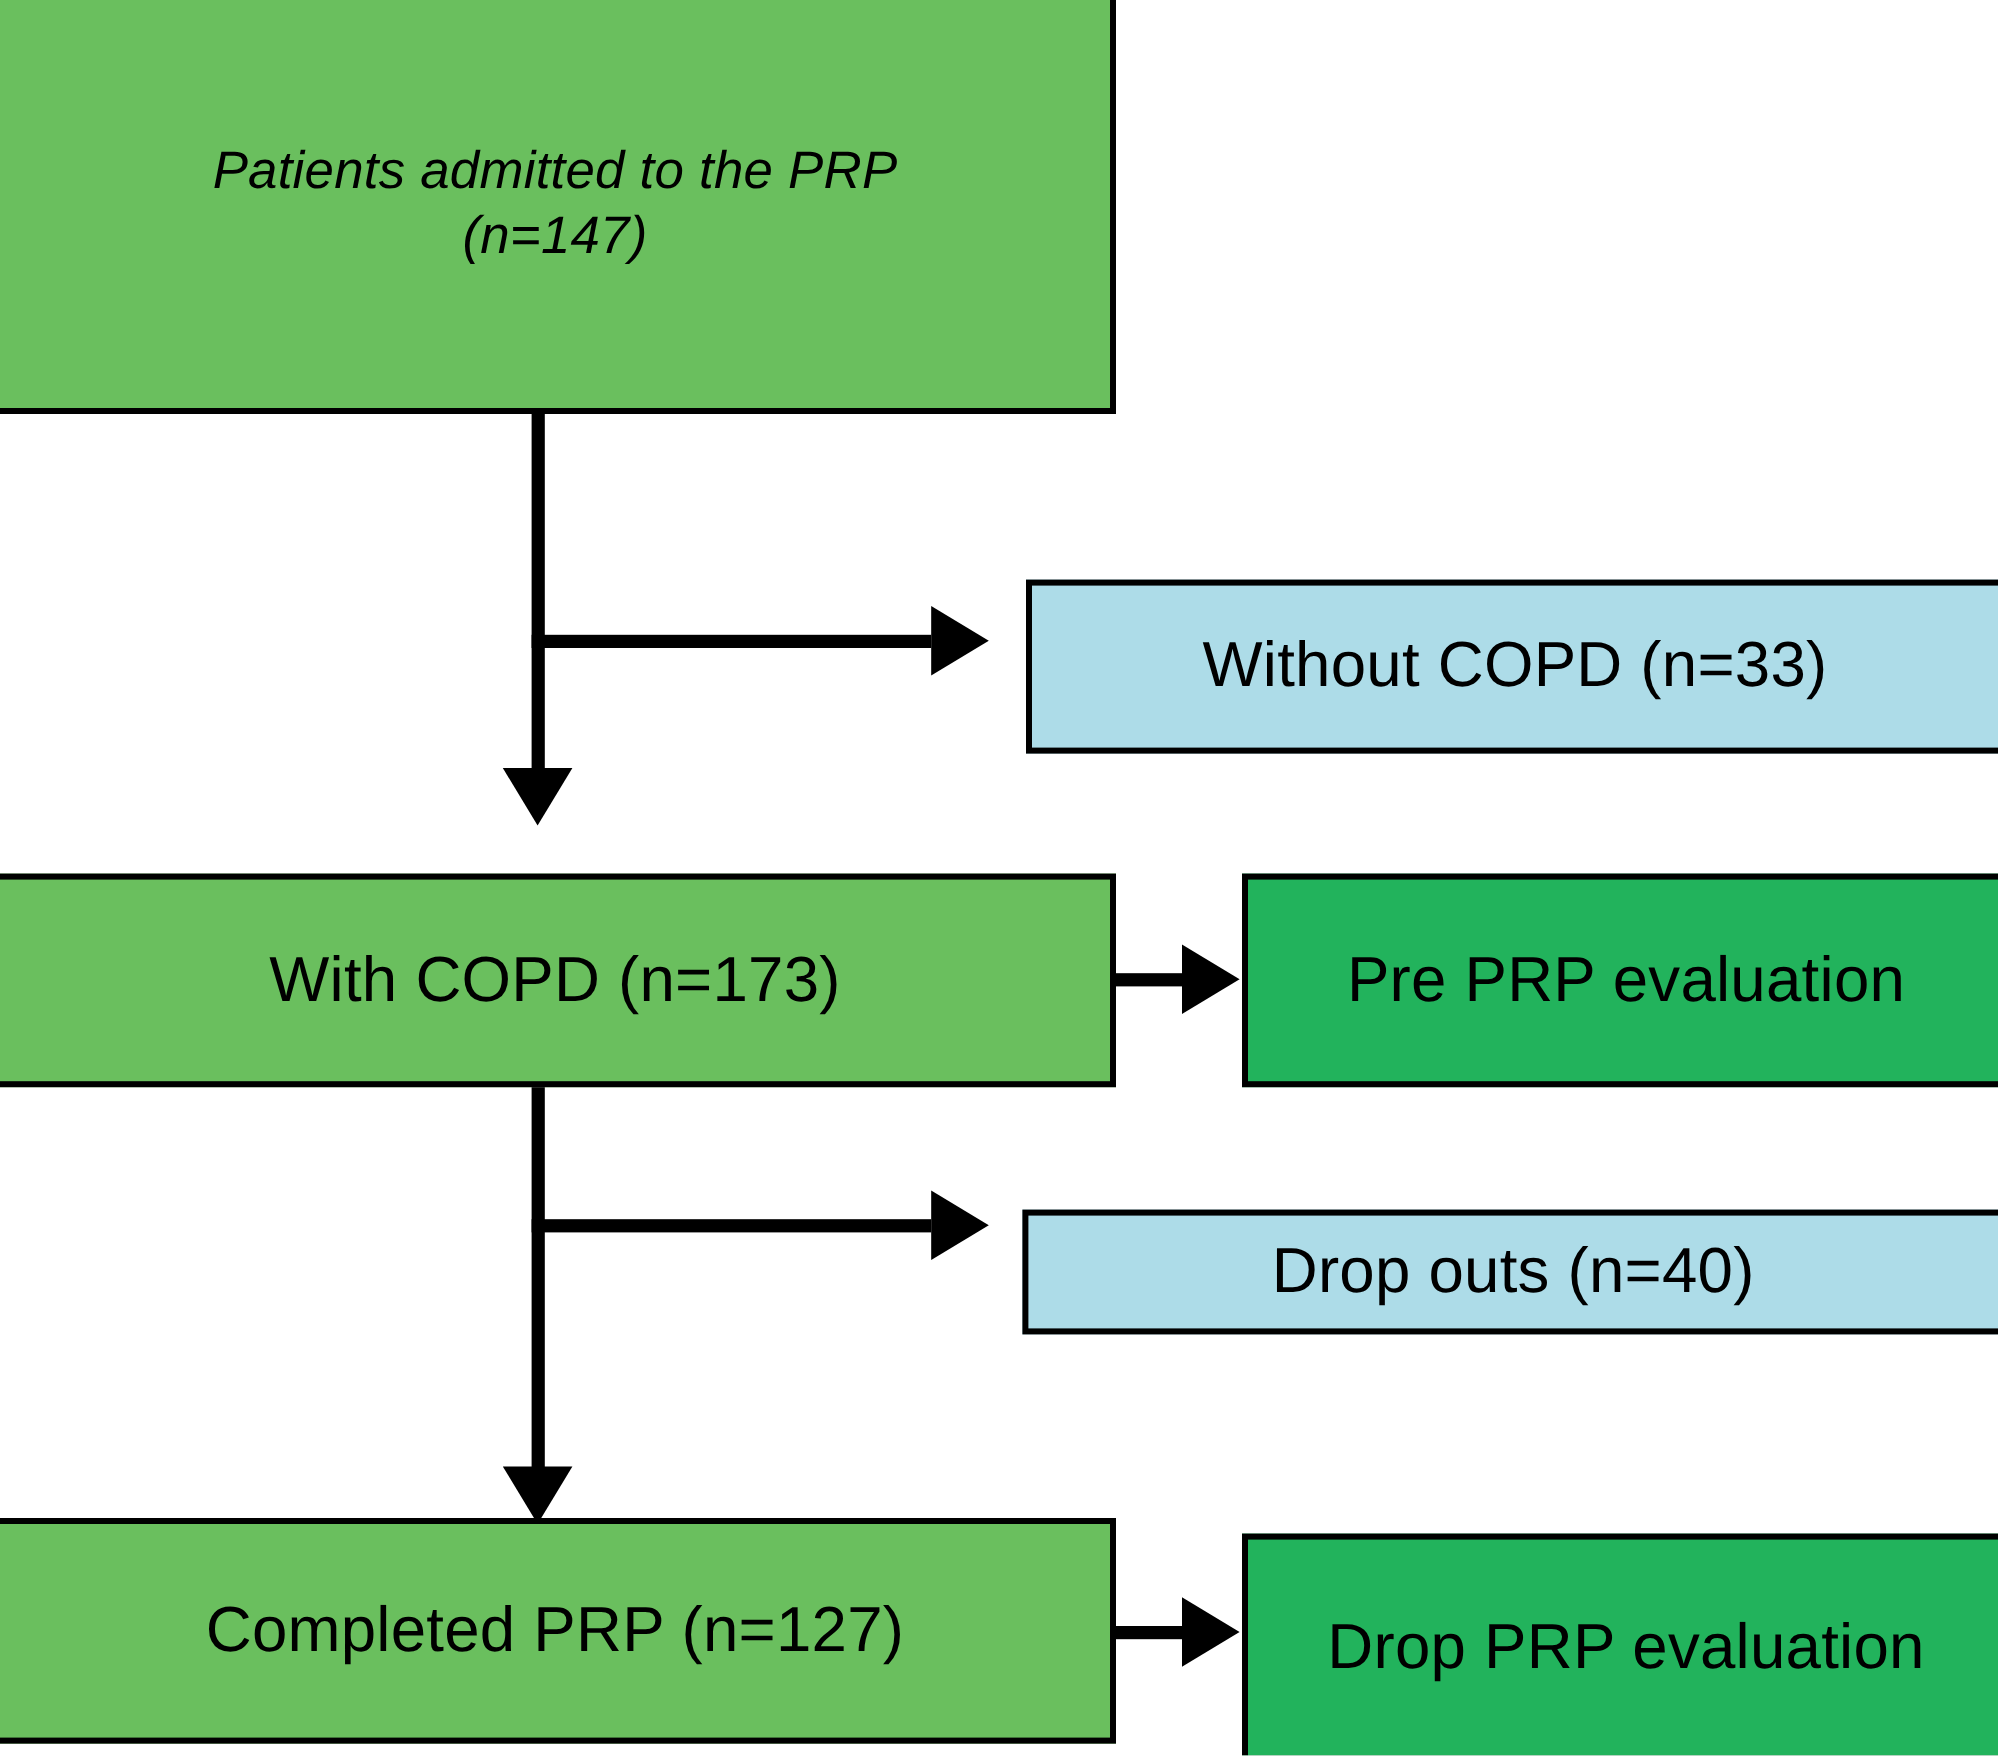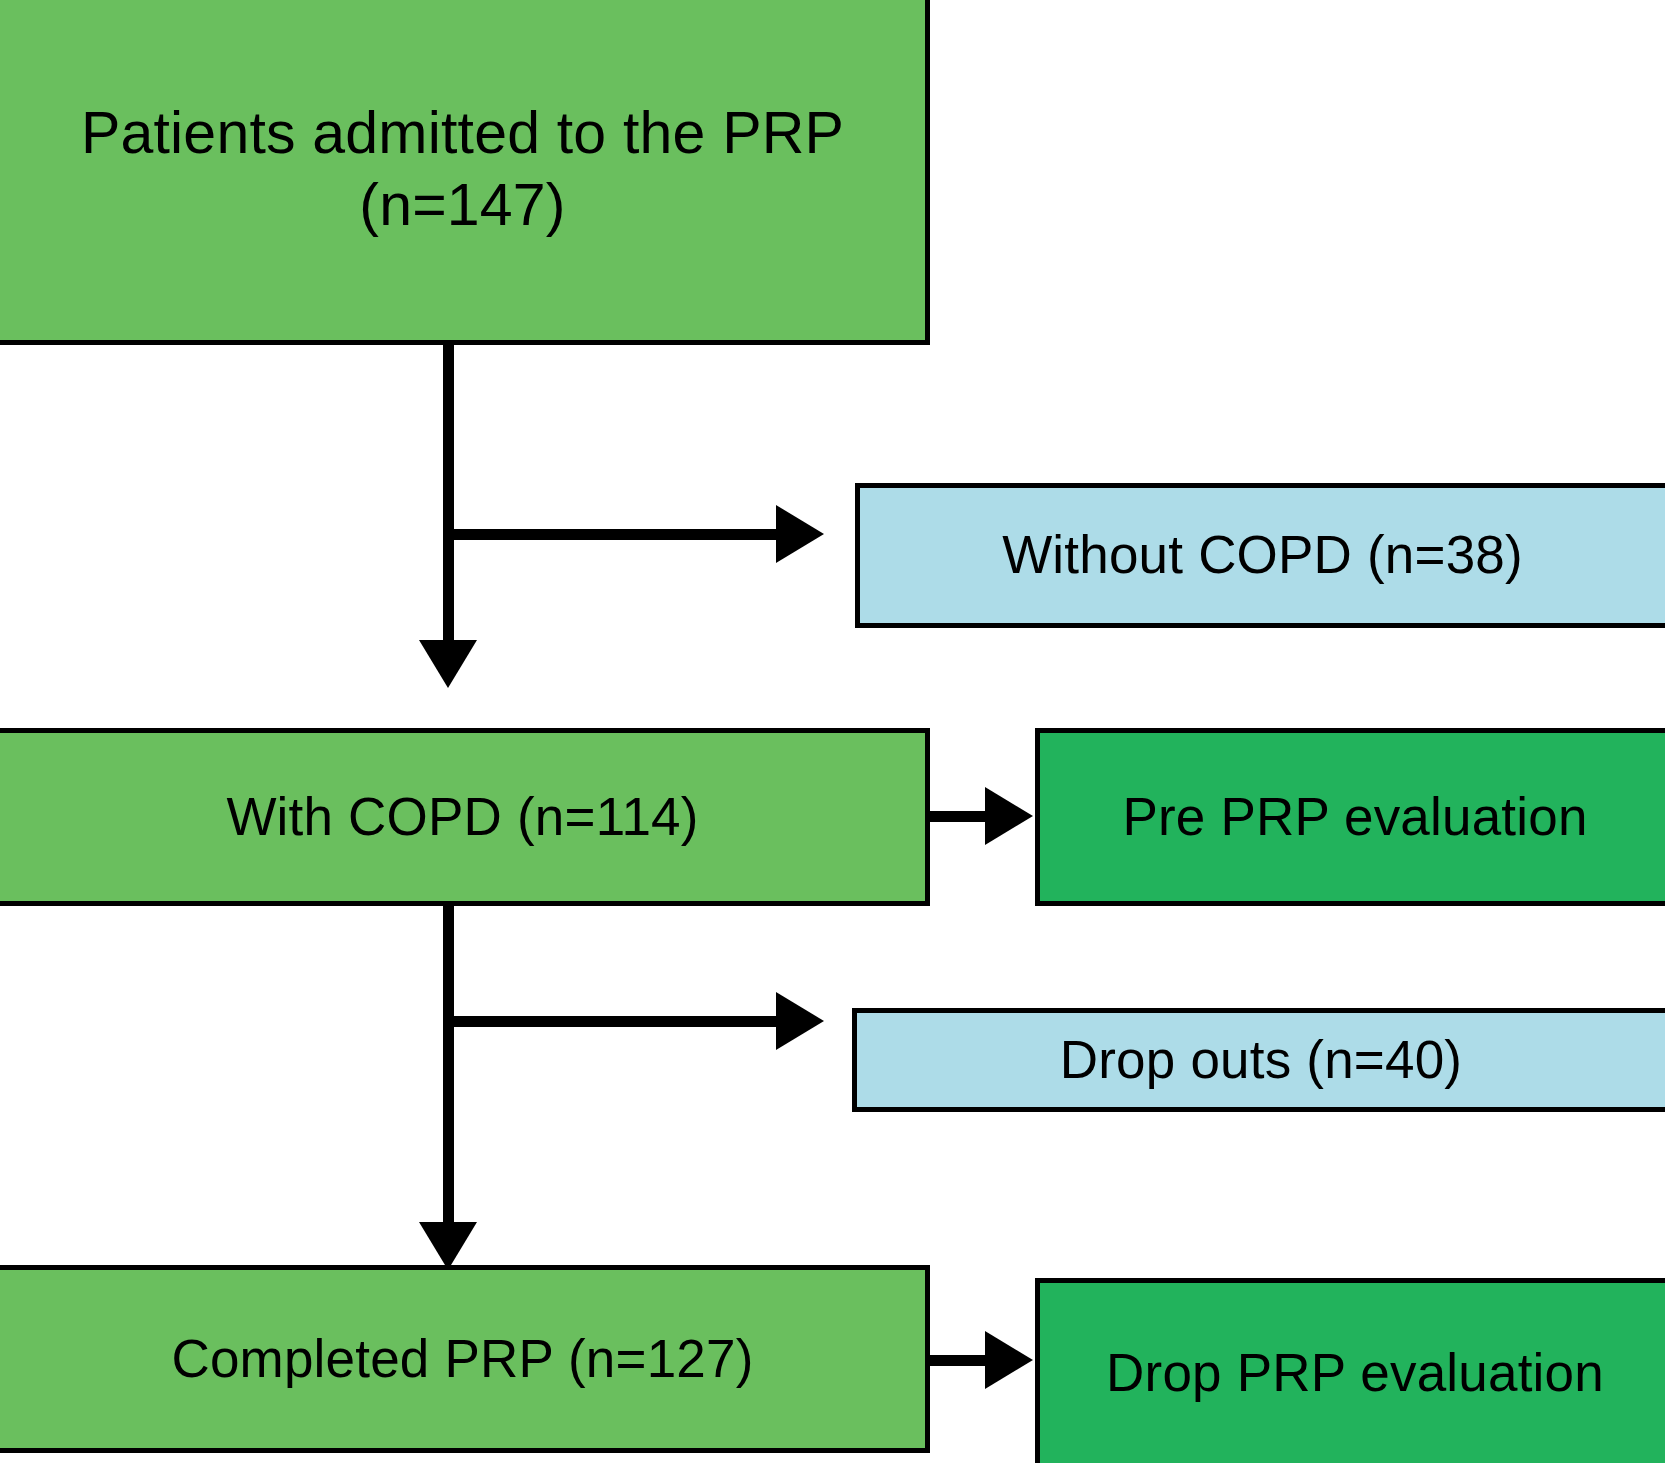--- a/index.html
+++ b/index.html
@@ -40,21 +40,21 @@
   
   .fill-light-green { background: #6abf5e; }
   .fill-dark-green  { background: #22b35c; }
   .fill-light-blue  { background: #addce8; }
 
   
   #node-admitted {
     left: -5px;  top: -5px;
     width: 935px; height: 350px;
   }
-  #node-admitted .node-label { font-size: 59px; }
+  #node-admitted .node-label { font-size: 44px; font-style: italic; }
 
   #node-without-copd {
     left: 855px; top: 483px;
     width: 815px; height: 145px;
   }
 
   #node-with-copd {
     left: -5px;  top: 728px;
     width: 935px; height: 178px;
   }
@@ -136,25 +136,25 @@
 
   <div class="conn conn-v" id="trunk-1"></div>
 
   <div class="conn conn-h" id="branch-1"></div>
 
   <div class="arrow arrow-right" id="arrowhead-to-without"></div>
 
   <div class="arrow arrow-down" id="arrowhead-to-with-copd"></div>
 
   <div class="node fill-light-blue" id="node-without-copd">
-    <span class="node-label">Without COPD (n=38)</span>
+    <span class="node-label">Without COPD (n=33)</span>
   </div>
 
   <div class="node fill-light-green" id="node-with-copd">
-    <span class="node-label">With COPD (n=114)</span>
+    <span class="node-label">With COPD (n=173)</span>
   </div>
 
   <div class="conn conn-h" id="link-pre"></div>
 
   <div class="arrow arrow-right" id="arrowhead-to-pre-eval"></div>
 
   <div class="node fill-dark-green" id="node-pre-eval">
     <span class="node-label">Pre  PRP evaluation</span>
   </div>
 

